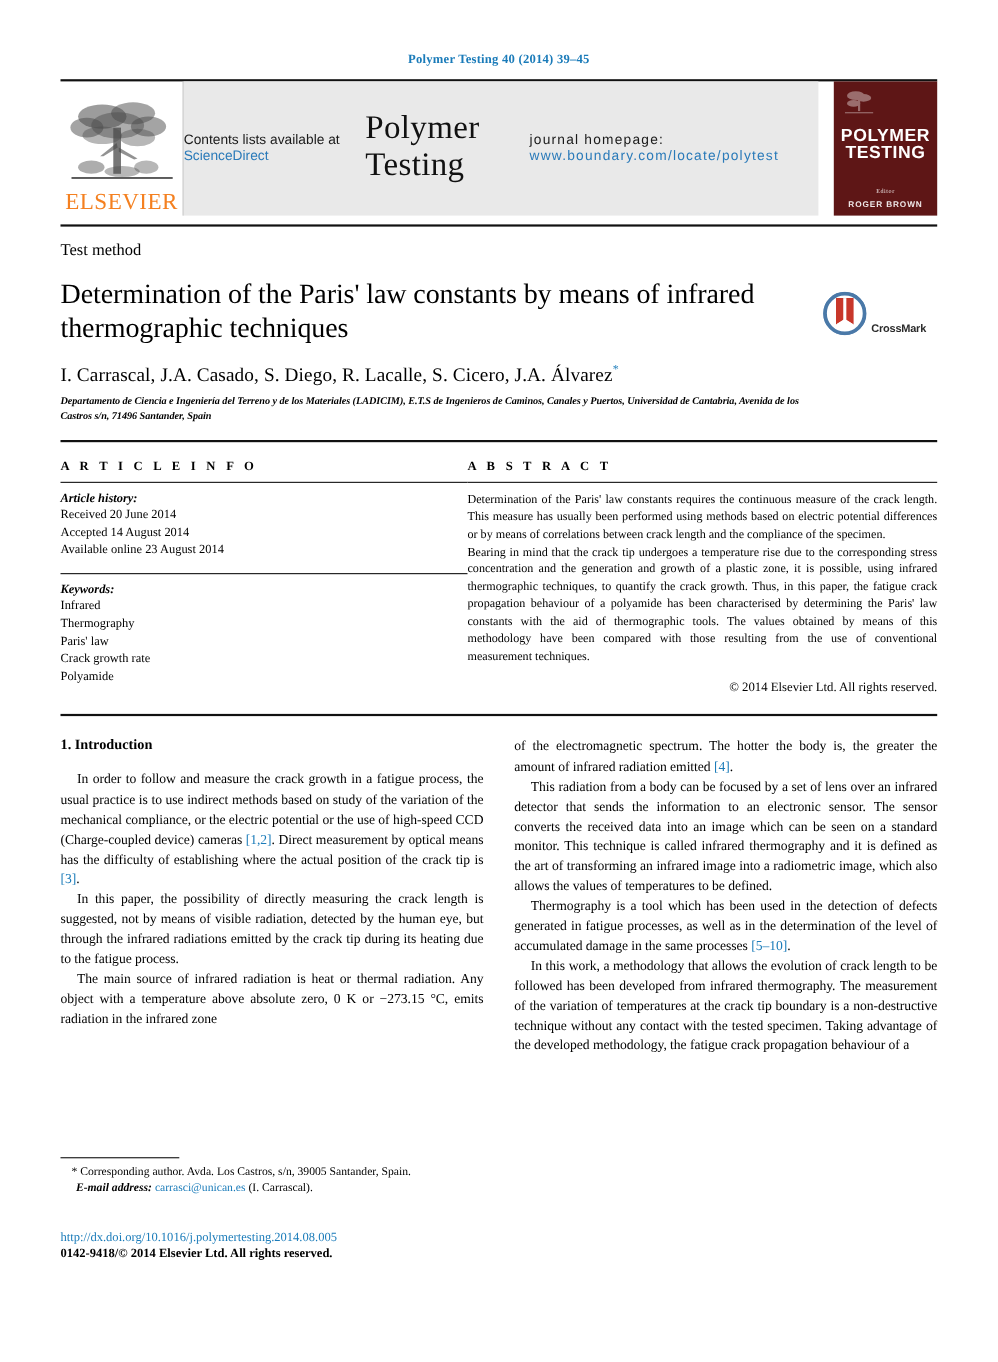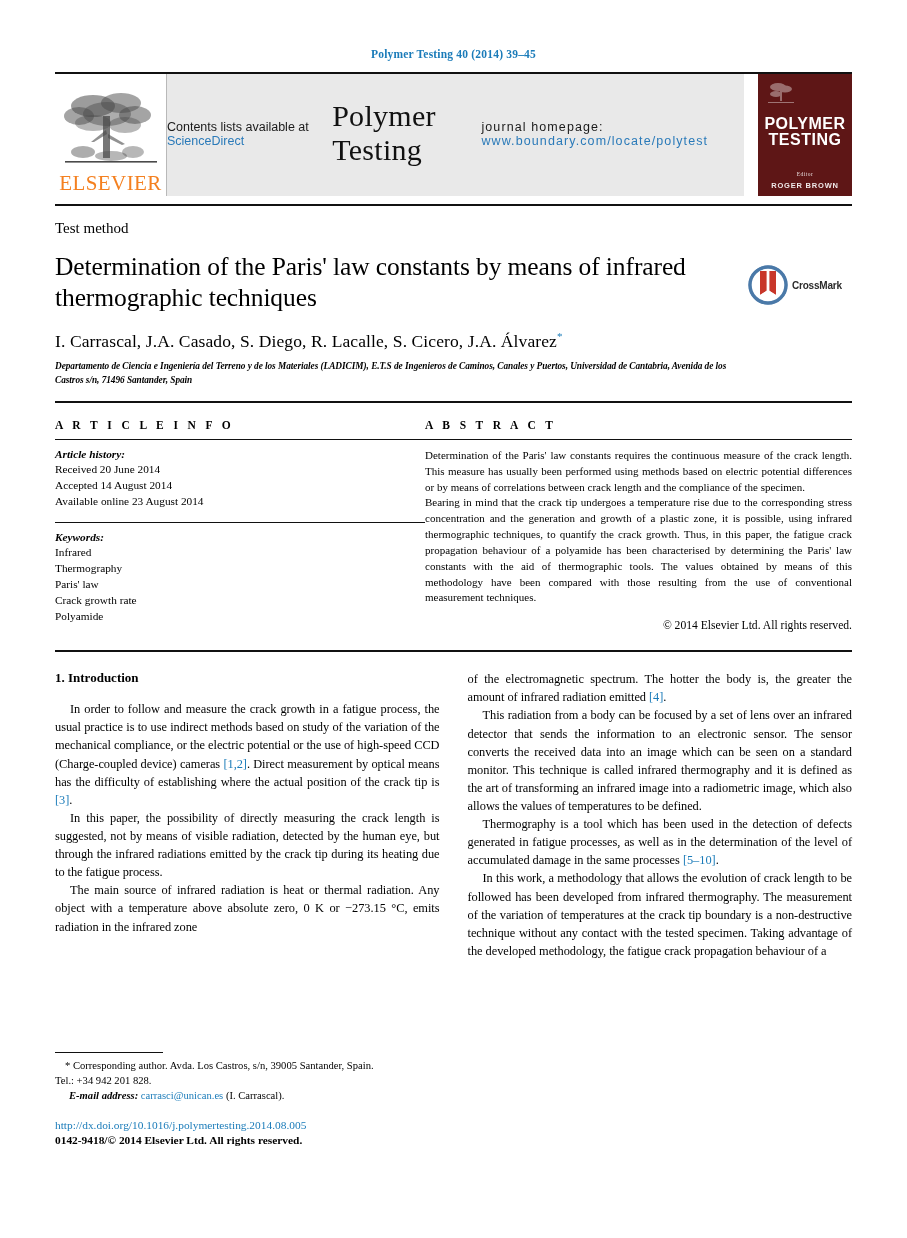--- a/index.html
+++ b/index.html
@@ -171,21 +171,21 @@
     font-style: italic;
     font-weight: bold;
     line-height: 1.45;
     margin-top: 8px;
     letter-spacing: -0.05px;
   }
   .crossmark {
     flex: 0 0 auto;
     width: 104px;
     display: flex;
-    align-items: center;
+    align-items: flex-end;
     gap: 4px;
     margin-top: 14px;
   }
   .crossmark-label {
     font-family: "Liberation Sans", sans-serif;
     font-size: 10px;
     font-weight: bold;
     color: #2b2b2b;
     letter-spacing: -0.2px;
   }
@@ -431,21 +431,20 @@
       <p class="bp"><span>In this work, a methodology that allows the evolution of crack length to be followed has been developed from infrared thermography. The measurement of the variation of temperatures at the crack tip boundary is a non-destructive technique without any contact with the tested specimen. Taking advantage of the developed methodology, the fatigue crack propagation behaviour of a</span></p>
     </div>
   </div>
 
   <div class="footnote">
     <div class="fn-rule"></div>
     <div class="fn-line">
       <span>*</span>
       <span>Corresponding author. Avda. Los Castros, s/n, 39005 Santander, Spain.</span>
     </div>
-    <div class="fn-line noind">Tel.: +34 942 201 828.</div>
     <div class="fn-email">
       <i>E-mail address:</i>
       <span class="link">carrasci@unican.es</span>
       <span>(I. Carrascal).</span>
     </div>
   </div>
 
   <div class="footer">
     <div class="doi">http://dx.doi.org/10.1016/j.polymertesting.2014.08.005</div>
     <div class="issn">0142-9418/© 2014 Elsevier Ltd. All rights reserved.</div>

